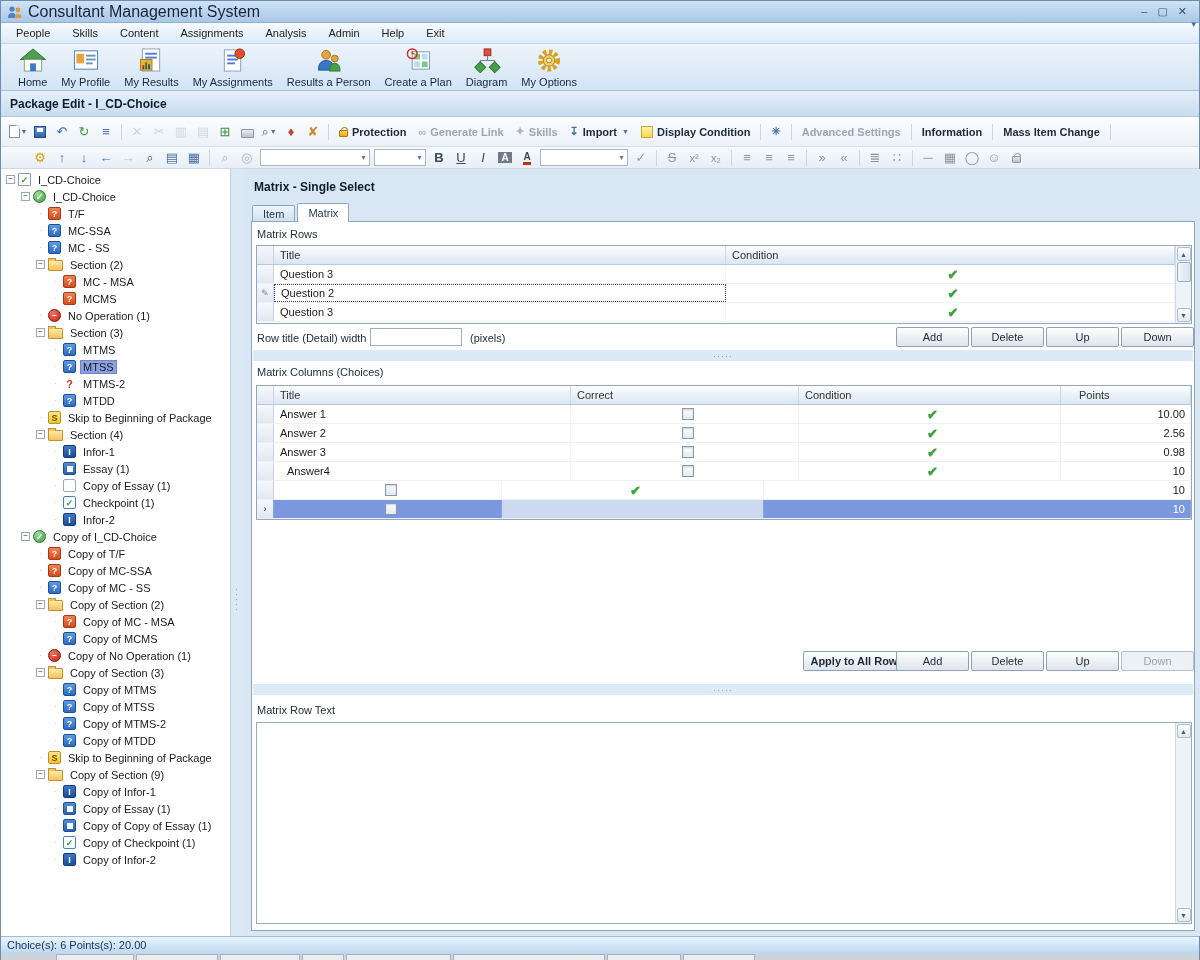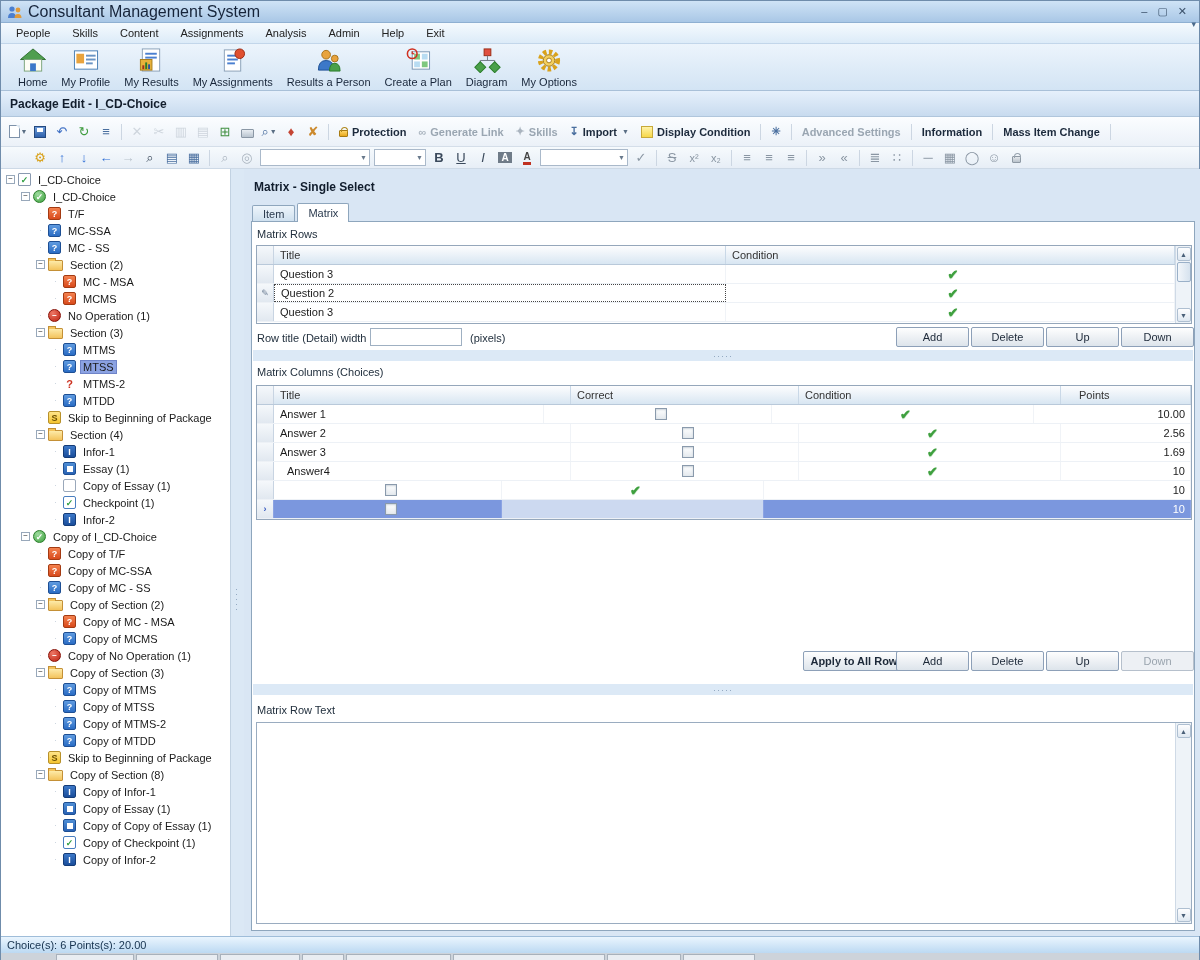--- a/index.html
+++ b/index.html
@@ -747,21 +747,21 @@
           <span class="tdash">·</span>
         </span>
         <span class="ti ti-skip">S</span>
         <span class="tlabel">Skip to Beginning of Package</span>
       </div>
       <div class="trow" style="padding-left: 34px;">
         <span class="tex">
           <span class="texbox">−</span>
         </span>
         <span class="ti ti-folder"></span>
-        <span class="tlabel">Copy of Section (8)</span>
+        <span class="tlabel">Copy of Section (9)</span>
       </div>
       <div class="trow" style="padding-left: 49px;">
         <span class="tex">
           <span class="tdash">·</span>
         </span>
         <span class="ti ti-info">I</span>
         <span class="tlabel">Copy of Infor-1</span>
       </div>
       <div class="trow" style="padding-left: 49px;">
         <span class="tex">
@@ -864,21 +864,21 @@
       <div class="grid" style="left:4px; top:163px; width:936px; height:135px" id="colsgrid">
           <div class="ghead">
             <div class="gh selcol"></div>
             <div class="gh" style="width: 297px;">Title</div>
             <div class="gh" style="width: 228px;">Correct</div>
             <div class="gh" style="width: 262px;">Condition</div>
             <div class="gh" style="flex: 1 1 0%; margin-left: 12px;">Points</div>
           </div>
           <div class="grow">
             <div class="gc selcol"></div>
-            <div class="gc" style="width: 270px;">
+            <div class="gc" style="width: 297px;">
               <span>Answer 1</span>
             </div>
             <div class="gc" style="width: 228px; justify-content: center;">
               <span class="cb"></span>
             </div>
             <div class="gc cond" style="width: 262px; justify-content: center;">
               <span class="check">✔</span>
             </div>
             <div class="gc pts" style="flex: 1 1 0%;">
               <span>10.00</span>
@@ -904,21 +904,21 @@
             <div class="gc" style="width: 297px;">
               <span>Answer 3</span>
             </div>
             <div class="gc" style="width: 228px; justify-content: center;">
               <span class="cb"></span>
             </div>
             <div class="gc cond" style="width: 262px; justify-content: center;">
               <span class="check">✔</span>
             </div>
             <div class="gc pts" style="flex: 1 1 0%;">
-              <span>1.69</span>
+              <span>0.98</span>
             </div>
           </div>
           <div class="grow">
             <div class="gc selcol"></div>
             <div class="gc" style="width: 297px; padding-left: 13px;">
               <span>Answer4</span>
             </div>
             <div class="gc" style="width: 228px; justify-content: center;">
               <span class="cb"></span>
             </div>

